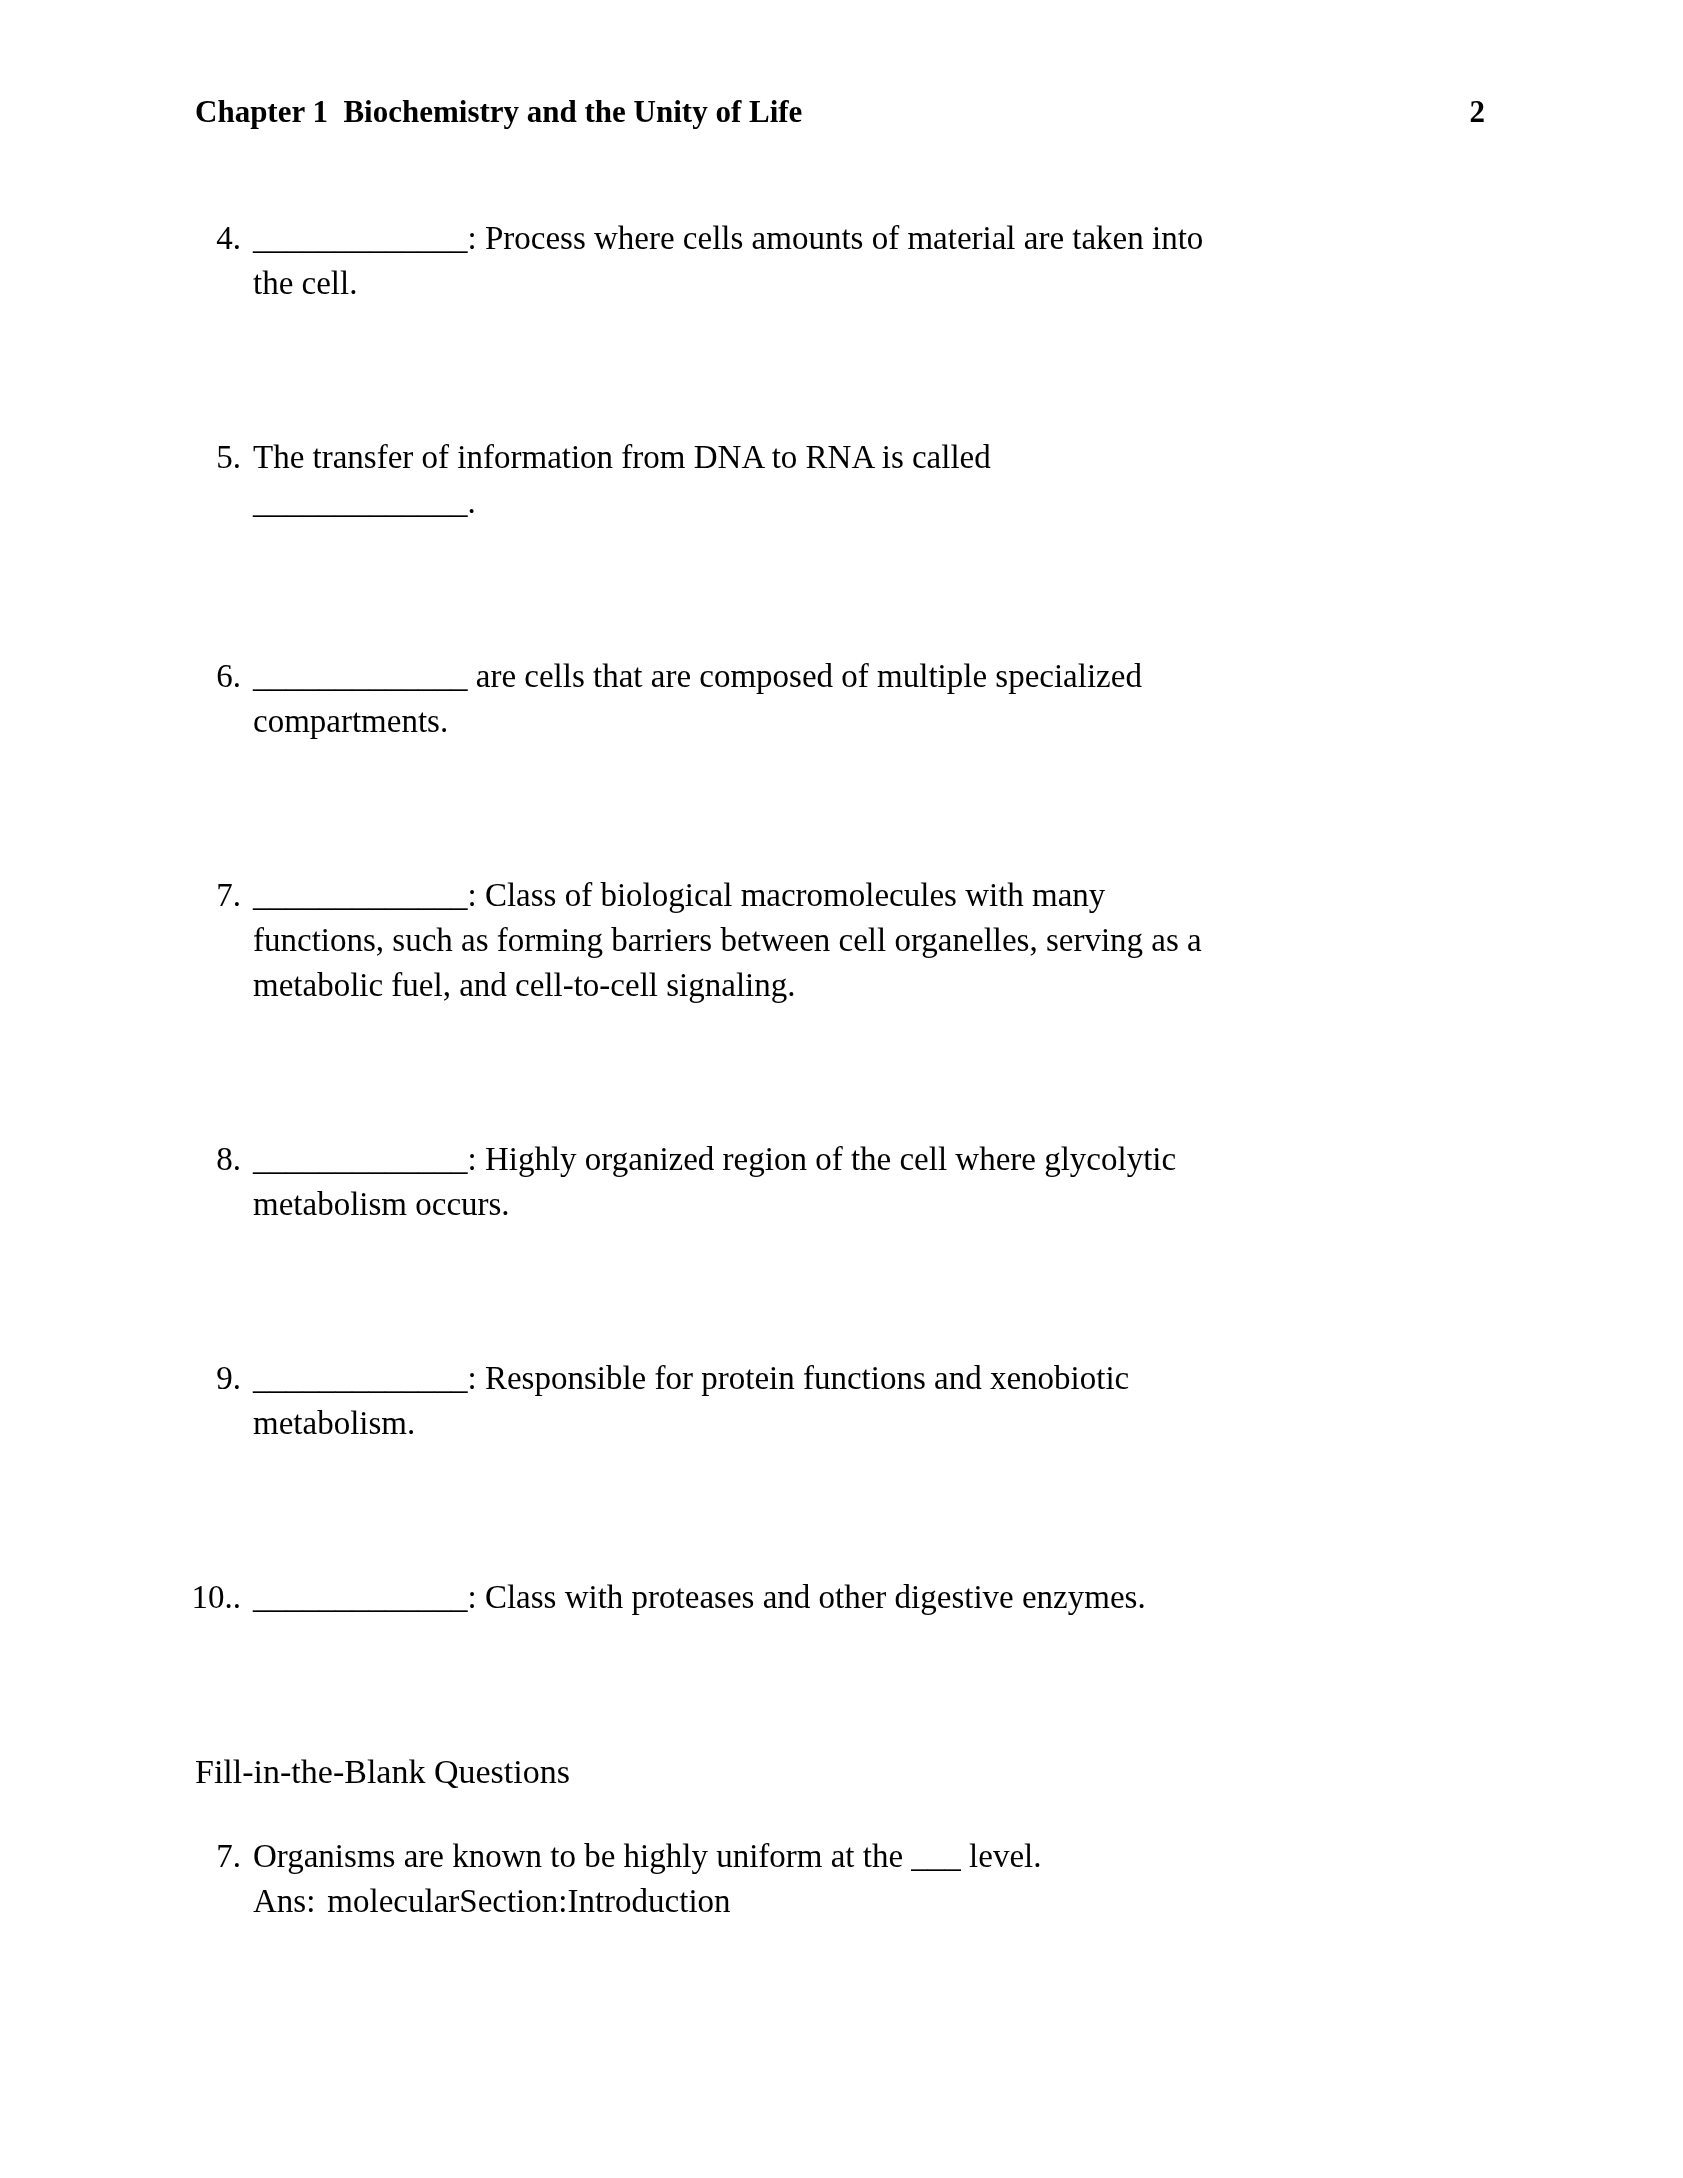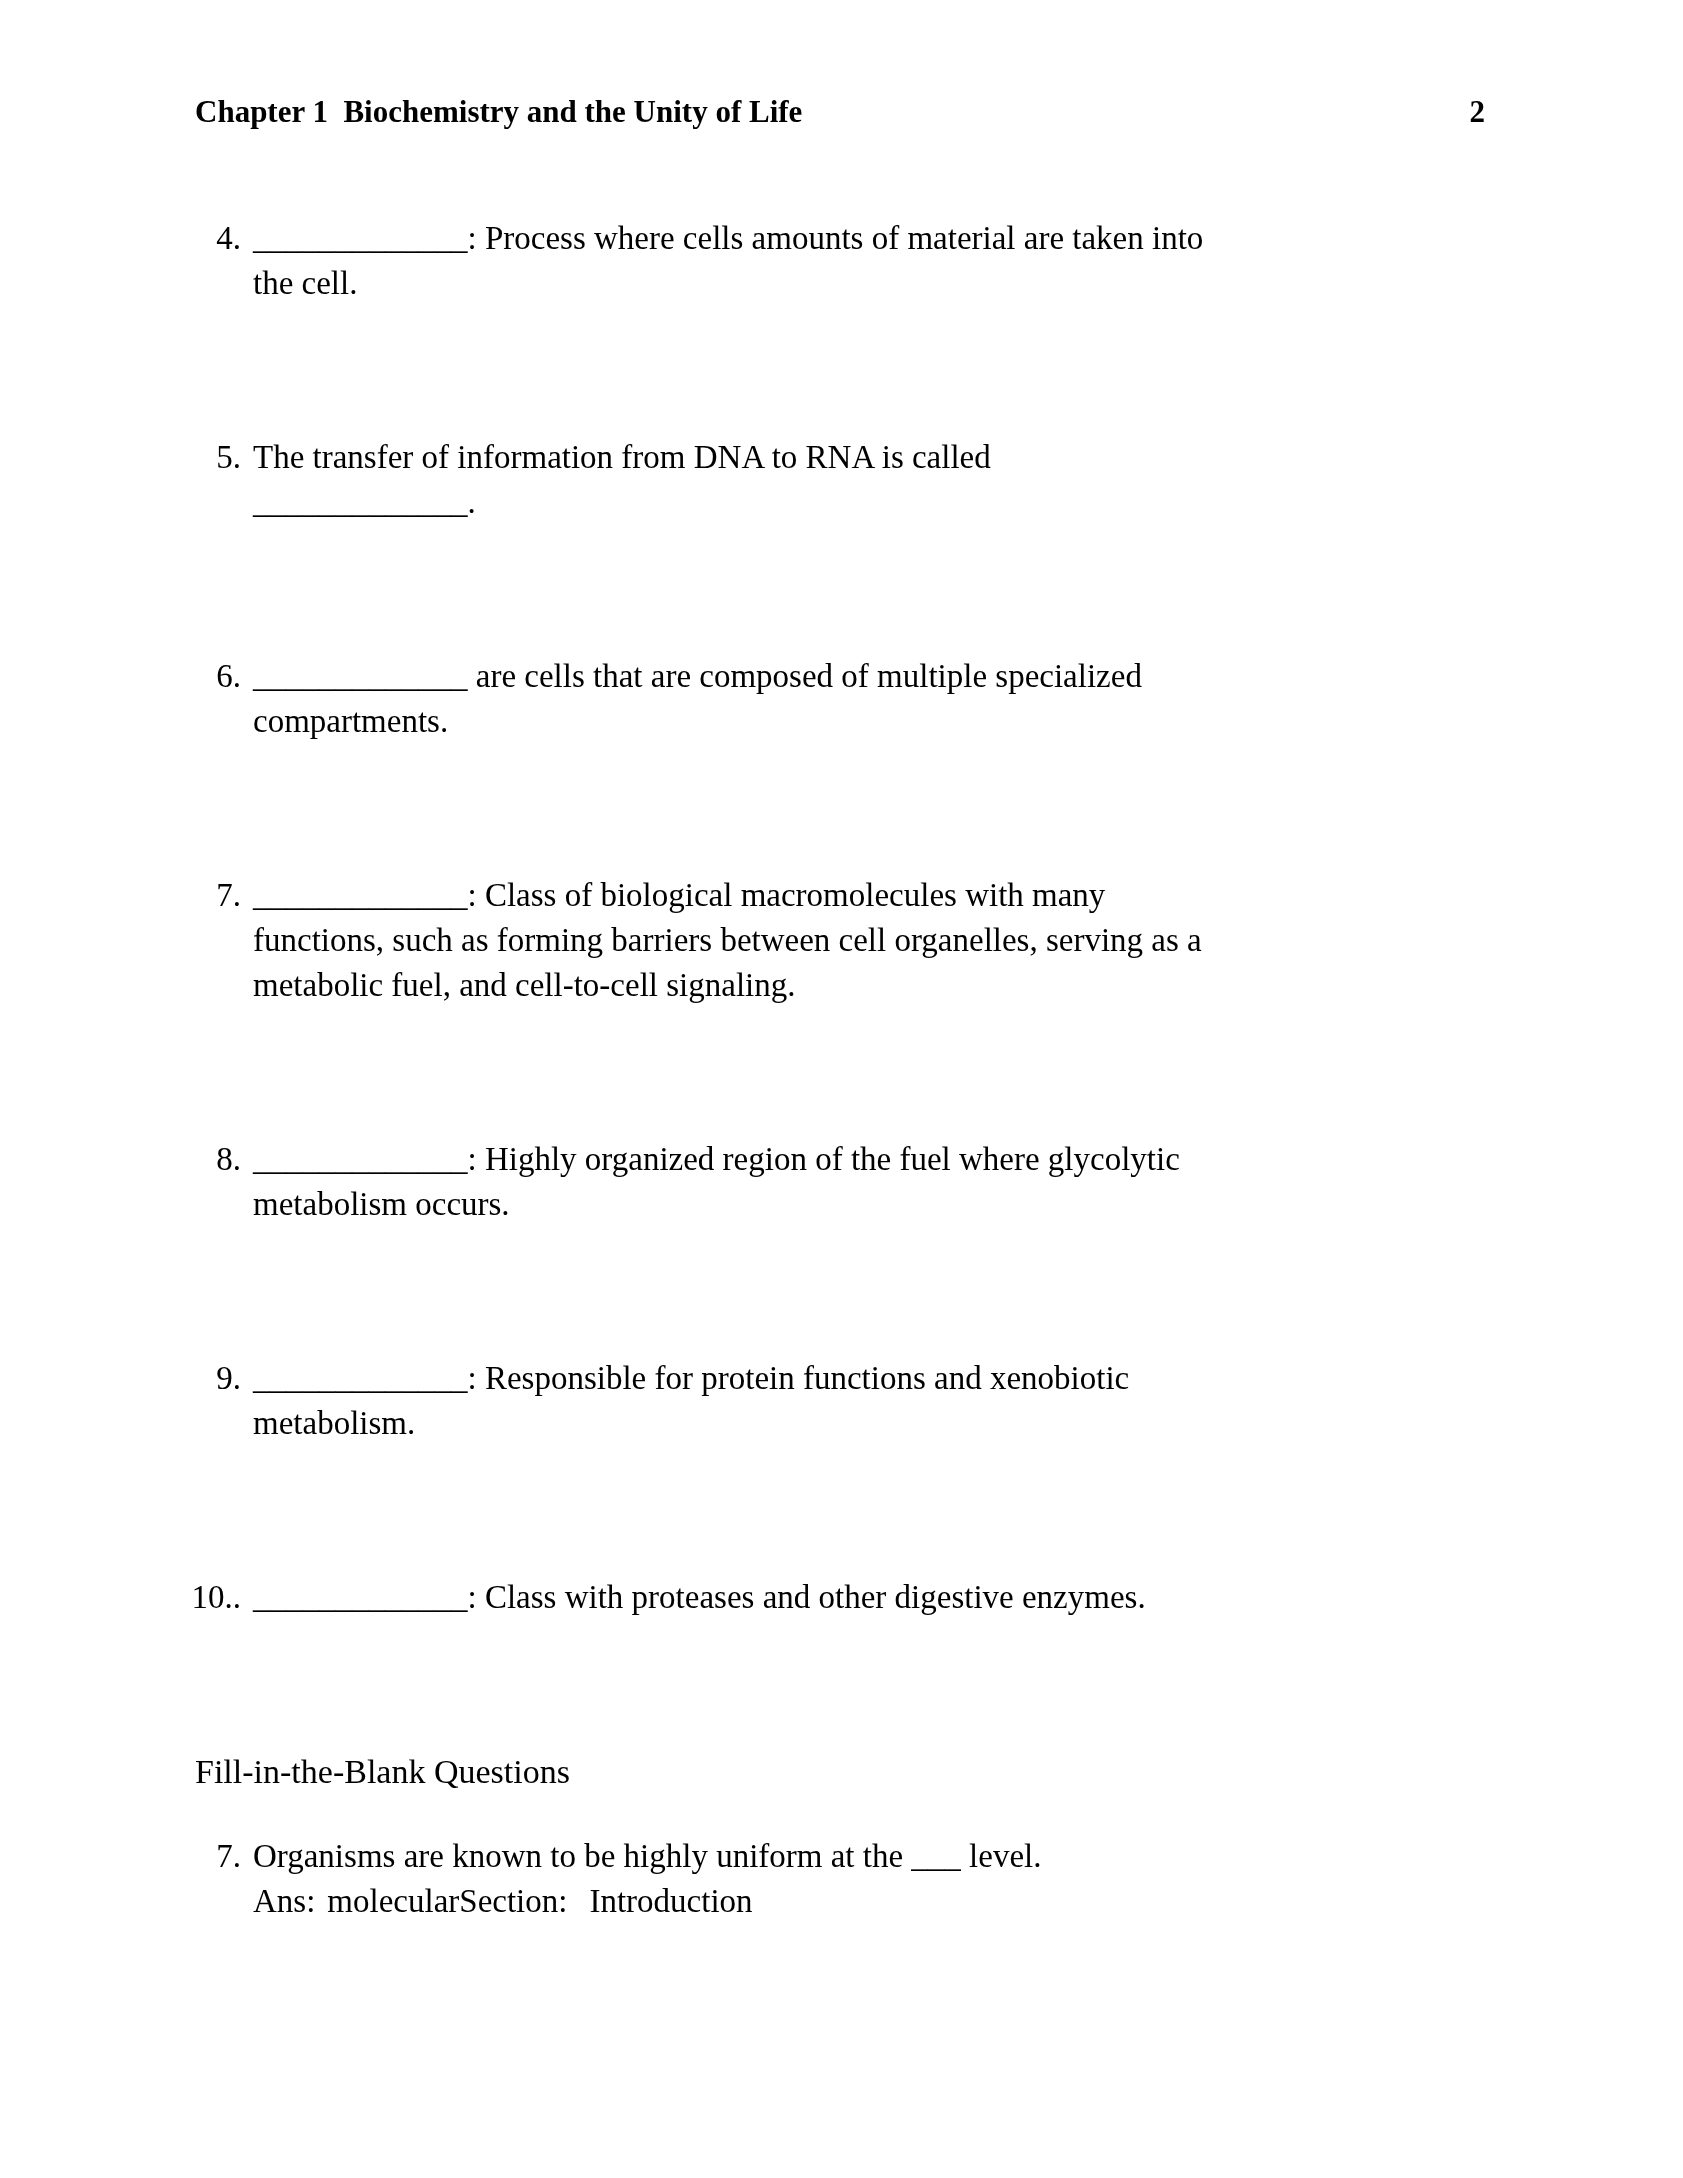--- a/index.html
+++ b/index.html
@@ -41,21 +41,21 @@
     max-width: 1139px;
   }
   .section-heading {
     margin: 0 0 40px 195px;
     font-weight: normal;
     font-size: 34px;
   }
   .answer-row { white-space: nowrap; }
   .ans-val { margin-left: 12px; }
   .sec-label { }
-  .sec-val { margin-left: 22px; }
+  .sec-val { }
 </style>
 </head>
 <body>
 
 <div class="page">
 
   <div class="header">
     <span class="title">Chapter 1  Biochemistry and the Unity of Life</span>
     <span>2</span>
   </div>
@@ -80,21 +80,21 @@
 
   <div class="q">
     <div class="q-num">7.</div>
     <div class="q-text">_____________: Class of biological macromolecules with many
 functions, such as forming barriers between cell organelles, serving as a
 metabolic fuel, and cell-to-cell signaling.</div>
   </div>
 
   <div class="q">
     <div class="q-num">8.</div>
-    <div class="q-text">_____________: Highly organized region of the fuel where glycolytic
+    <div class="q-text">_____________: Highly organized region of the cell where glycolytic
 metabolism occurs.</div>
   </div>
 
   <div class="q">
     <div class="q-num">9.</div>
     <div class="q-text">_____________: Responsible for protein functions and xenobiotic
 metabolism.</div>
   </div>
 
   <div class="q">

